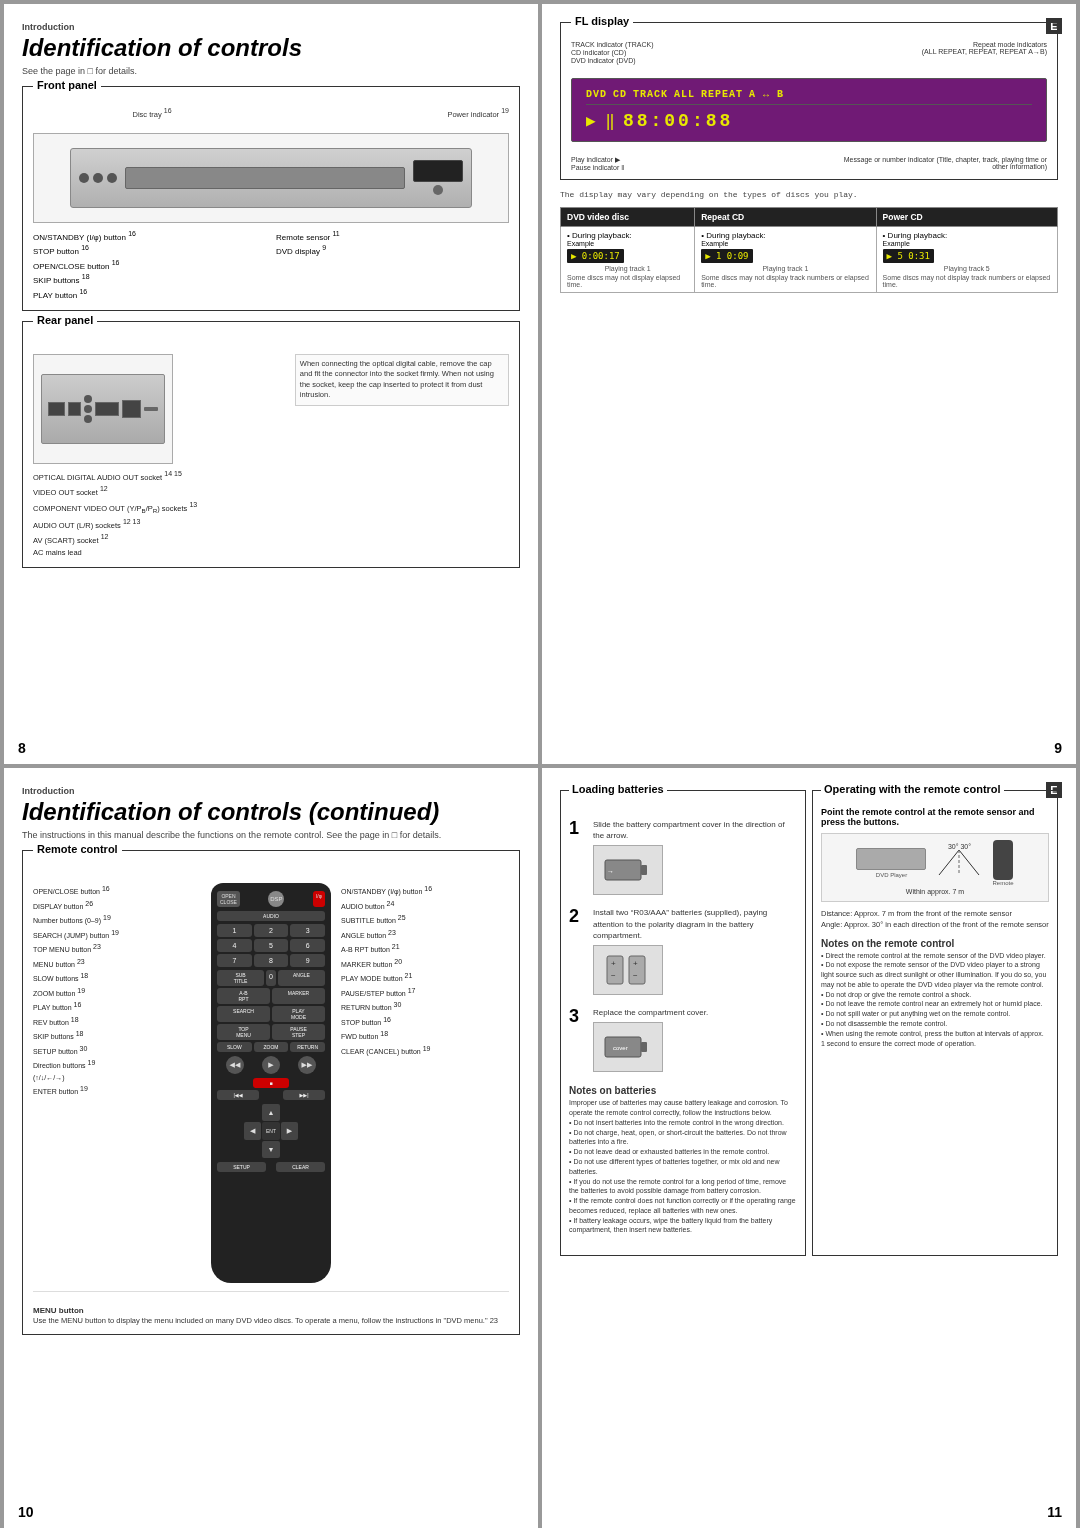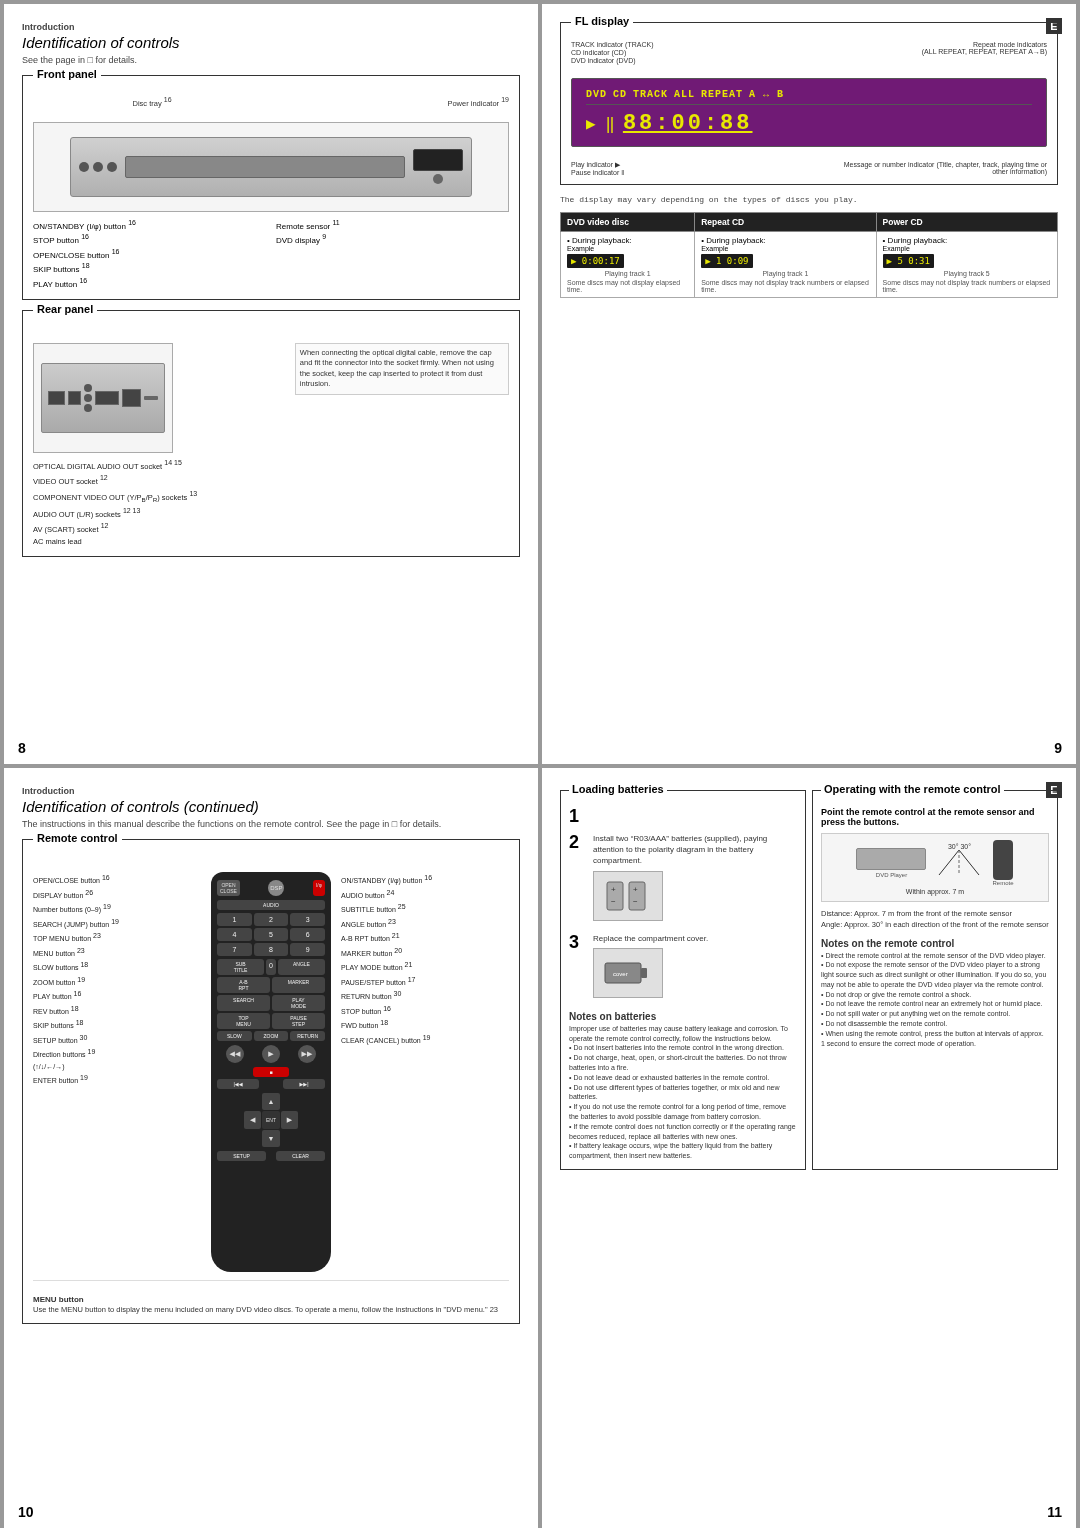--- a/index.html
+++ b/index.html
@@ -23,23 +23,23 @@
       position: relative;
       min-height: 760px;
     }
     .page-label {
       font-size: 9px;
       color: #444;
       font-weight: bold;
       margin-bottom: 2px;
     }
     .section-title {
-      font-size: 15px;
+      font-size: 24px;
       font-style: italic;
-      font-weight: normal;
+      font-weight: bold;
       margin-bottom: 4px;
       color: #000;
     }
     .section-subtitle {
       font-size: 9px;
       color: #444;
       margin-bottom: 10px;
     }
     .boxed-section {
       border: 1.5px solid #333;
@@ -212,24 +212,23 @@
       display: flex;
       gap: 6px;
       font-size: 10px;
       letter-spacing: 1px;
       font-weight: bold;
       border-bottom: 1px solid #555;
       padding-bottom: 4px;
       margin-bottom: 6px;
     }
     .fl-time {
-      font-size: 22px;
+      font-size: 18px;
       font-weight: bold;
       letter-spacing: 3px;
-      text-decoration: underline;
     }
     .fl-note {
       font-size: 8px;
       color: #444;
       margin-top: 8px;
       font-family: Liberation Mono, monospace;
     }
 
     
     .disc-table {
@@ -708,26 +707,37 @@
       </div>
     </div>
 
     <div class="page-number left">10</div>
   </div>
 
   <div class="page">
     <div class="letter-badge">E</div>
     <div style="display:flex; gap:6px; margin-top:4px;">
 
-      <div style="flex:1; border:1.5px solid #333; padding:8px 8px; position:relative;">
+      <div style="flex:1; border:1.5px solid #333; padding:20px 8px; position:relative;">
         <span style="position:absolute;top:-8px;left:8px;background:#fff;padding:0 3px;font-size:11px;font-weight:bold;">Loading batteries</span>
         <div style="height:8px;"></div>
 
         <div class="step-row">
           <div class="step-num">1</div>
+          <div style="flex:1;">
+            <div class="step-text">Slide the battery compartment cover in the direction of the arrow.</div>
+
+            <div style="width:70px;height:50px;background:#e0e0e0;border:1px solid #aaa;margin:4px 0;display:flex;align-items:center;justify-content:center;">
+              <svg width="50" height="36" viewBox="0 0 50 36">
+                <rect x="2" y="8" width="36" height="20" rx="2" fill="#888" stroke="#555" stroke-width="1"></rect>
+                <rect x="38" y="13" width="6" height="10" rx="1" fill="#666"></rect>
+                <text x="4" y="21" font-size="7" fill="#fff">→</text>
+              </svg>
+            </div>
+          </div>
         </div>
 
         <div class="step-row">
           <div class="step-num">2</div>
           <div style="flex:1;">
             <div class="step-text">Install two “R03/AAA” batteries (supplied), paying attention to the polarity diagram in the battery compartment.</div>
             <div style="width:70px;height:50px;background:#e0e0e0;border:1px solid #aaa;margin:4px 0;display:flex;align-items:center;justify-content:center;">
               <svg width="50" height="36" viewBox="0 0 50 36">
                 <rect x="4" y="4" width="16" height="28" rx="2" fill="#aaa" stroke="#666" stroke-width="1"></rect>
                 <text x="8" y="14" font-size="8" fill="#333">+</text>

